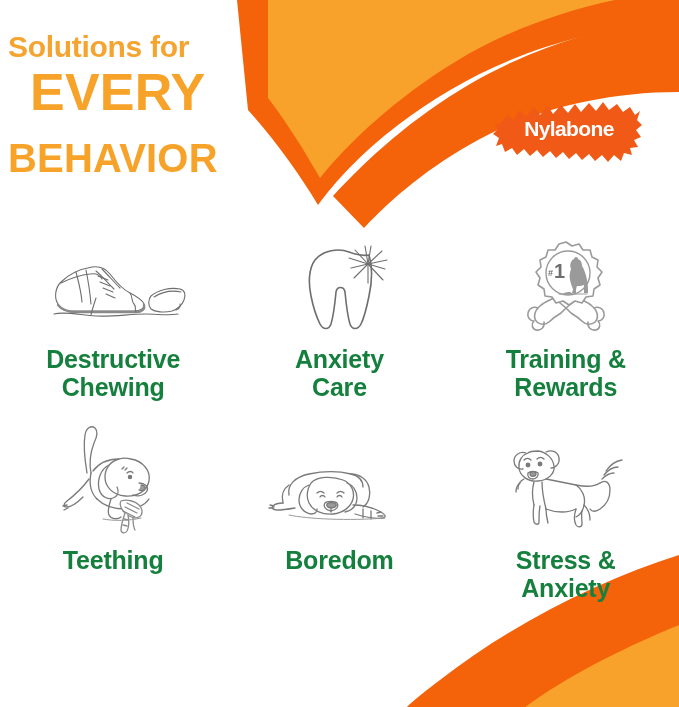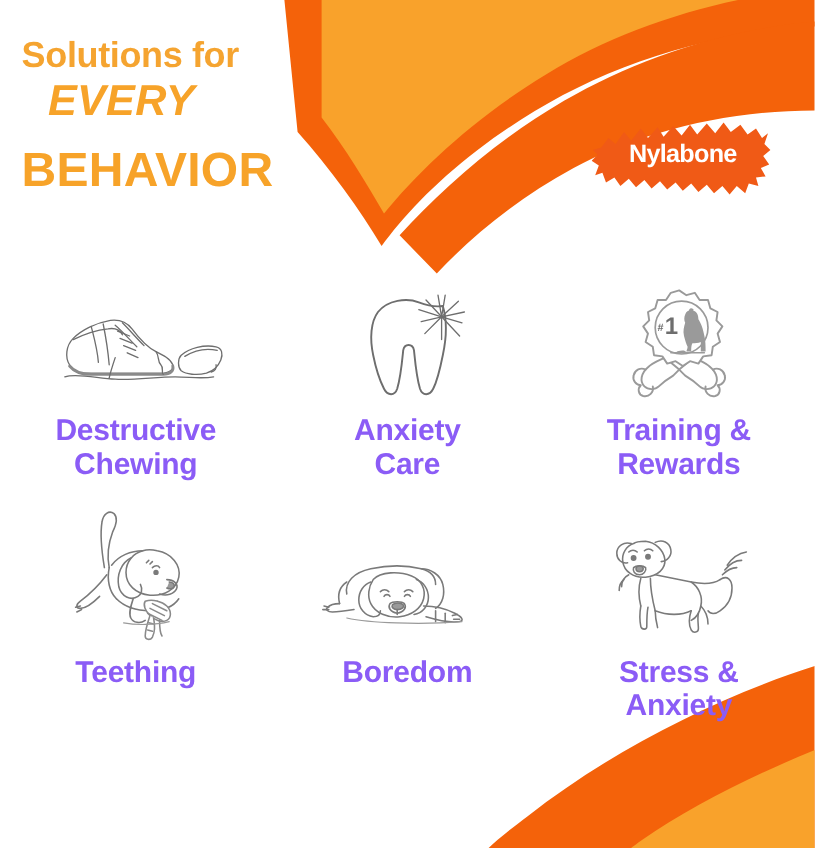--- a/index.html
+++ b/index.html
@@ -23,42 +23,41 @@
     position: absolute;
     left: 0; top: 0;
     width: 679px;
     height: 707px;
     pointer-events: none;
   }
 
   
   .headline {
     position: absolute;
-    left: 18px;
+    left: 8px;
     top: 32px;
     line-height: 1.0;
     user-select: none;
   }
   .headline .line1 {
     display: block;
     font-size: 30px;
     font-weight: 600;
     letter-spacing: -0.3px;
     color: #F5A430;
     margin-bottom: 4px;
   }
   .headline .line2 {
     display: block;
-    font-size: 36px;
+    font-size: 52px;
     font-weight: 800;
     letter-spacing: 0.2px;
     color: #F7A329;
     margin-left: 22px;
     margin-bottom: 1px;
-    font-style: italic;
   }
   .headline .line3 {
     display: block;
     font-size: 40px;
     font-weight: 800;
     letter-spacing: 0.2px;
     color: #F7A329;
     margin-top: 20px;
   }
 
@@ -106,21 +105,21 @@
   .cell .art {
     height: 96px;
     display: flex;
     align-items: flex-end;
     justify-content: center;
   }
   .cell .art svg { display: block; }
   .cell .caption {
     margin-top: 11px;
     text-align: center;
-    color: #8b5cf6;
+    color: #15803d;
     font-size: 25px;
     font-weight: 700;
     line-height: 1.12;
     letter-spacing: -0.2px;
     white-space: pre-line;
   }
   .row2 { margin-top: 42px; }
   .row2 .art { height: 92px; }
 </style>
 </head>

